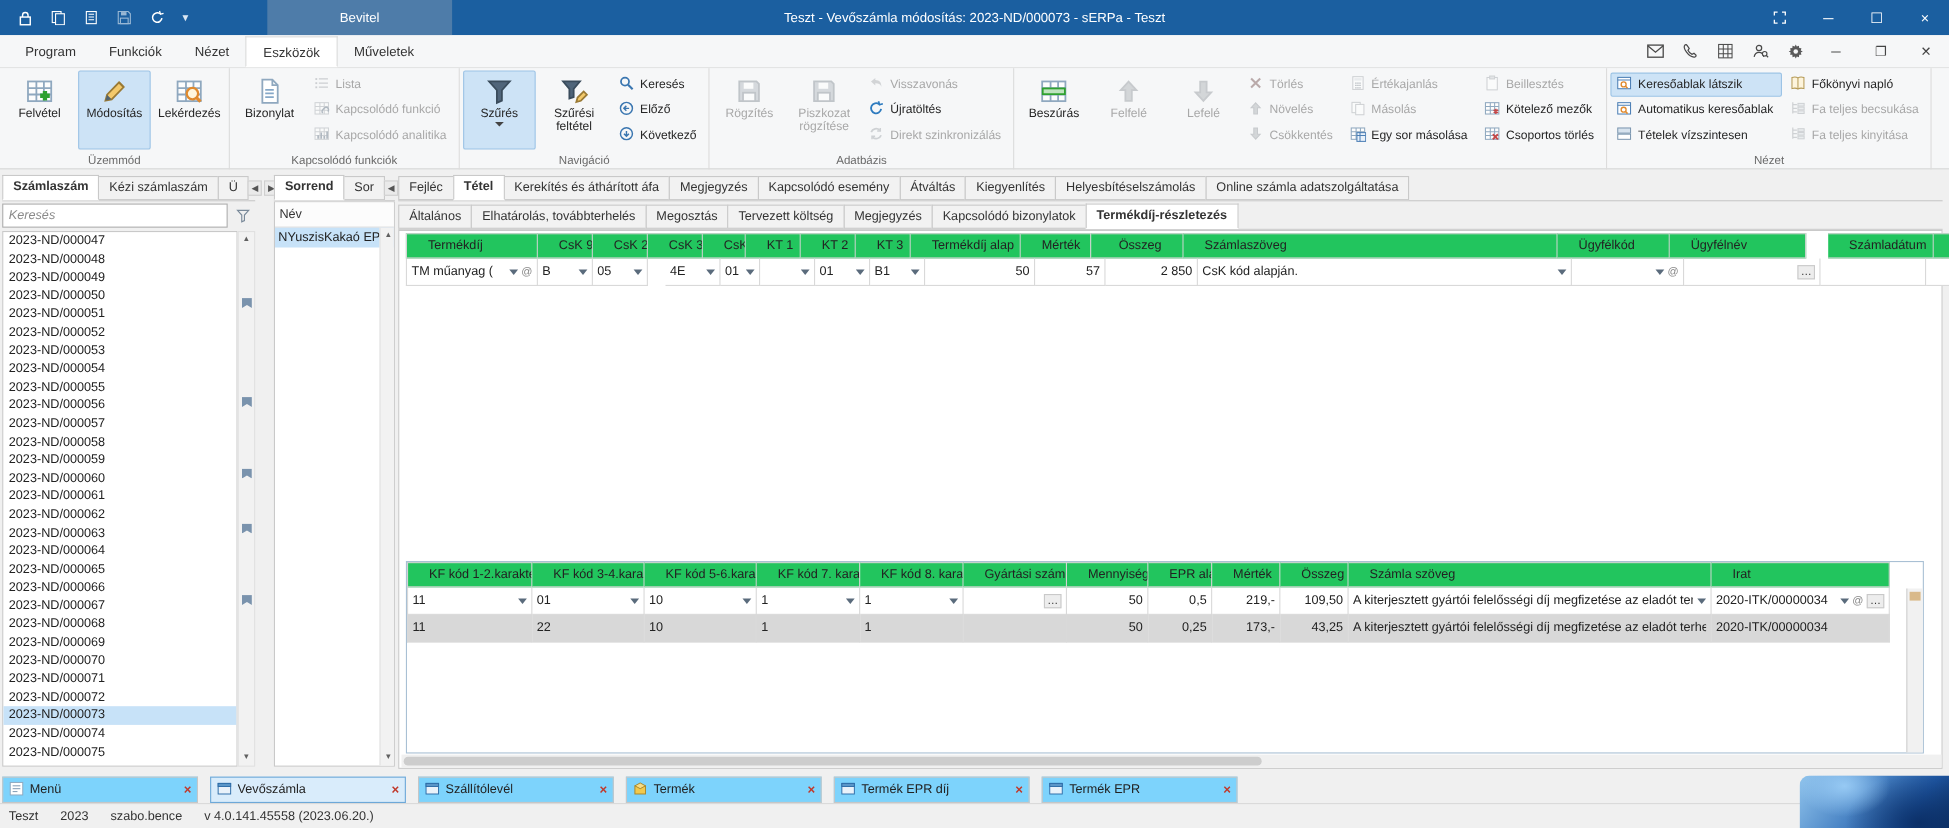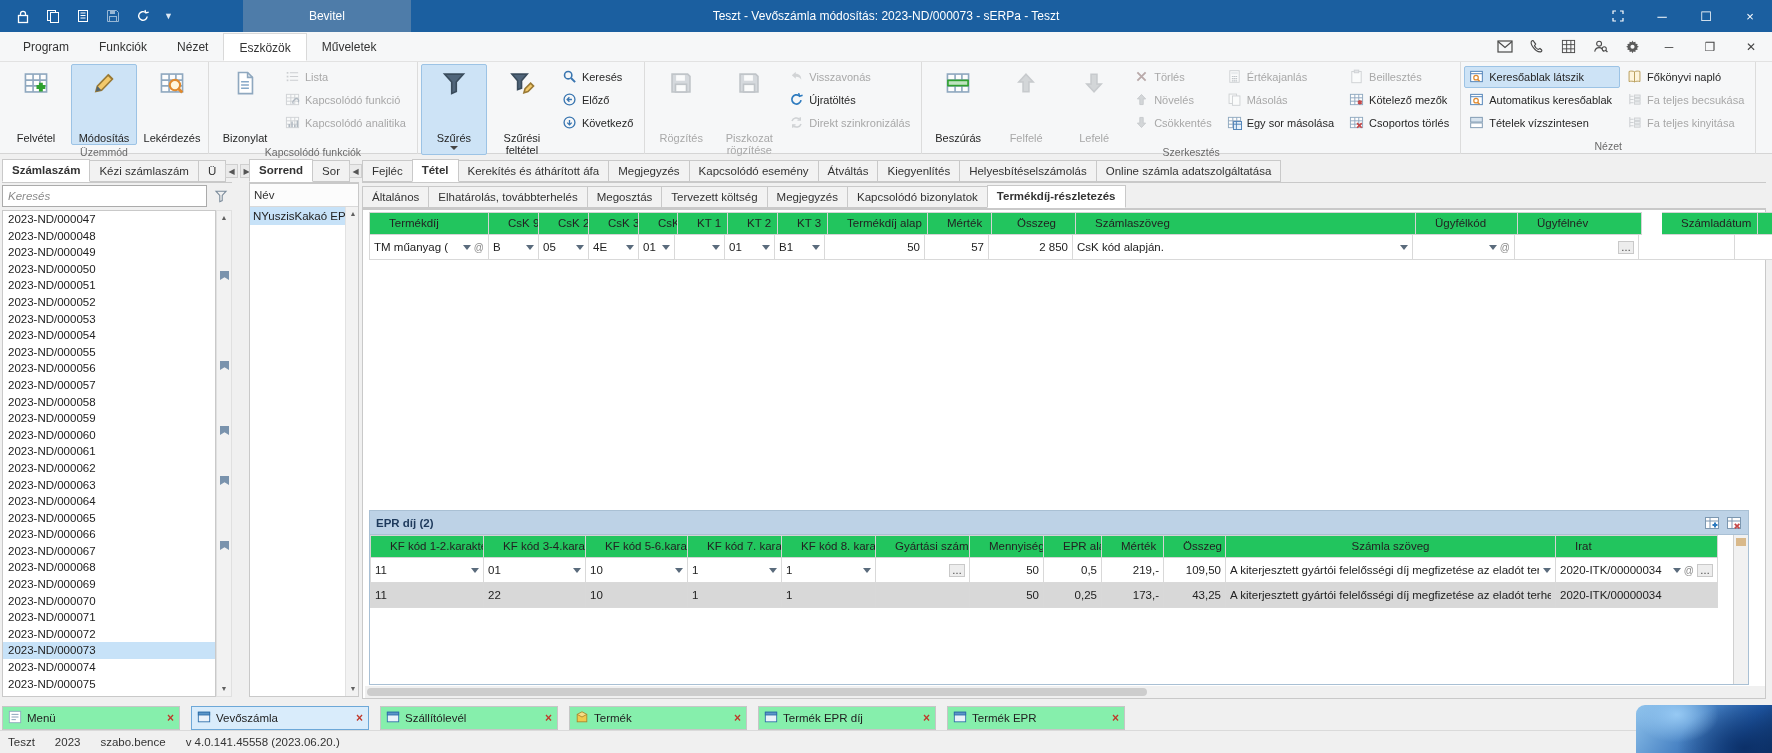--- a/index.html
+++ b/index.html
@@ -33,21 +33,21 @@
   #ribbon { position:absolute; top:62px; left:0; width:1772px; height:92px; background:#F6F7F8;
     border-bottom:1px solid #D5D5D5; }
   #ribbon-groups { display:flex; height:92px; }
   .rb-group { display:flex; flex-direction:column; padding:2px 3px 0; }
   .rb-group + .rb-group { border-left:1px solid #DCDCDC; }
   .rb-items { flex:1; display:flex; align-items:flex-start; gap:2px; }
   .rb-label { height:15px; text-align:center; font-size:10.5px; color:#6A6A6A; line-height:14px; }
   .rb-big { width:66px; min-height:72px; display:flex; flex-direction:column; align-items:center;
     padding:4px 2px 0; border:1px solid transparent; border-radius:2px; }
   .rb-big .ric { height:28px; display:flex; align-items:center; }
-  .rb-big .rlb { font-size:11px; line-height:12px; text-align:center; color:#262626;margin-top:35px; }
+  .rb-big .rlb { font-size:11px; line-height:12px; text-align:center; color:#262626; }
   .rb-big.selected, .rb-small.selected { background:#CDE3F6; border-color:#9CC3E5; }
   .rb-big.disabled .rlb, .rb-small.disabled .slb { color:#A8A8A8; }
   .disabled svg, .rb-big.disabled svg, .rb-small.disabled svg { opacity:.5; filter:grayscale(.7); }
   .bcaret { width:0; height:0; border:4px solid transparent; border-top:4px solid #444; margin-top:2px; }
   .rb-col { display:flex; flex-direction:column; gap:1px; padding-top:2px; }
   .rb-small { height:22px; display:flex; align-items:center; gap:5px; padding:0 7px 0 4px;
     border:1px solid transparent; border-radius:2px; white-space:nowrap; font-size:11px; color:#262626; }
 
   
   .tab-row { position:absolute; height:23px; display:flex; align-items:flex-end; border-bottom:1px solid #C9C9C9; }
@@ -119,21 +119,21 @@
   .epr-hicon { width:16px; height:16px; }
   #epr-vscroll { position:absolute; right:0; top:24px; bottom:0; width:15px; background:#F1F1F1; border-left:1px solid #D0D0D0; }
   .vs-marker { position:absolute; left:2px; top:3px; width:10px; height:8px; background:#D9B98A; }
 
   
   #h-scroll { position:absolute; left:2px; top:476px; width:1400px; height:12px; background:#F0F0F0; }
   #h-thumb { position:absolute; left:2px; top:2px; width:780px; height:8px; background:#CDCDCD; border-radius:4px; }
 
   
   #bottom-tabs { position:absolute; left:0; top:706px; width:1772px; height:24px; display:flex; gap:11px; padding-left:2px; }
-  .btab { width:178px; height:24px; background:#86efac; border:1px solid #C6C6C6; display:flex; align-items:center;
+  .btab { width:178px; height:24px; background:#7dd3fc; border:1px solid #C6C6C6; display:flex; align-items:center;
     padding:0 5px; gap:5px; font-size:11.5px; }
   .btab.active { background:#D9ECFB; border-color:#6DA8D8; }
   .btab .lbl { white-space:nowrap; overflow:hidden; }
   .btab .x { margin-left:auto; color:#C0392B; font-weight:bold; font-size:12px; }
 
   
   #statusbar { position:absolute; left:0; top:730px; width:1772px; height:23px; background:#F0F0F0;
     border-top:1px solid #DADADA; display:flex; align-items:center; gap:20px; padding-left:8px; font-size:11.5px; color:#333; }
 
   
@@ -508,21 +508,20 @@
             <div class="rb-small normal">
               <span class="sic"><svg width="15" height="15" viewBox="0 0 16 16">
                   <rect x="1.5" y="2.5" width="13" height="11" fill="#FDFDFD" stroke="#8FA8BF"></rect>
                   <path d="M1.5 6.2h13M1.5 9.8h13M6.2 2.5v11M10.4 2.5v11" stroke="#8FA8BF" fill="none"></path>
                   <path d="M8.6 8.6l5 5M13.6 8.6l-5 5" stroke="#C54848" stroke-width="1.8"></path>
                 </svg></span>
               <span class="slb">Csoportos törlés</span>
             </div>
           </div>
         </div>
-        <div class="rb-label">Szerkesztés</div>
       </div>
       <div class="rb-group">
         <div class="rb-items">
           <div class="rb-col">
             <div class="rb-small selected">
               <span class="sic"><svg width="15" height="15" viewBox="0 0 16 16">
                   <rect x="1.8" y="2.5" width="12.4" height="11" fill="#FFF" stroke="#4C7FB5"></rect>
                   <path d="M1.8 5h12.4" stroke="#4C7FB5"></path>
                   <circle cx="7.5" cy="9.3" r="2.4" fill="none" stroke="#E08A2E" stroke-width="1.3"></circle>
                   <path d="M9.3 11.1l2 2" stroke="#E08A2E" stroke-width="1.5"></path>
@@ -718,21 +717,21 @@
             <span class="clip">@</span>
           </div>
           <div class="g-cell" style="width: 50px;">
             <span class="ct">B</span>
             <span class="dd"></span>
           </div>
           <div class="g-cell" style="width: 50px;">
             <span class="ct">05</span>
             <span class="dd"></span>
           </div>
-          <div class="g-cell" style="width: 50px;">
+          <div class="g-cell" style="width: 50px; margin-left: 16px;">
             <span class="ct">4E</span>
             <span class="dd"></span>
           </div>
           <div class="g-cell" style="width: 36px;">
             <span class="ct">01</span>
             <span class="dd"></span>
           </div>
           <div class="g-cell" style="width: 50px;">
             <span class="ct"></span>
             <span class="dd"></span>
@@ -769,48 +768,33 @@
           </div>
           <div class="g-cell" style="width: 96px;">
             <span class="ct"></span>
           </div>
           <div class="g-cell" style="width: 40px;">
             <span class="ct"></span>
           </div>
         </div>
       </div>
     <div id="epr-panel">
-      <div id="epr-header">
-        <span>EPR díj (2)</span>
-        <span class="epr-hicons">
-          <span class="epr-hicon"><svg width="16" height="16" viewBox="0 0 16 16">
-                <rect x="1.5" y="2.5" width="13" height="11" fill="#FDFDFD" stroke="#7C97B0"></rect>
-                <path d="M1.5 6h13M6 2.5v11" stroke="#7C97B0"></path>
-                <path d="M11 7.6v5M8.5 10.1h5" stroke="#2E7BBF" stroke-width="2"></path>
-              </svg></span>
-          <span class="epr-hicon"><svg width="16" height="16" viewBox="0 0 16 16">
-                <rect x="1.5" y="2.5" width="13" height="11" fill="#FDFDFD" stroke="#7C97B0"></rect>
-                <path d="M1.5 6h13M6 2.5v11" stroke="#7C97B0"></path>
-                <path d="M8.8 8.8l4.6 4.6M13.4 8.8l-4.6 4.6" stroke="#C54848" stroke-width="1.8"></path>
-              </svg></span>
-        </span>
-      </div>
       <div class="grid" id="epr-grid">
           <div class="g-head">
             <div class="g-hcell" style="width: 114px;">KF kód 1-2.karakter</div>
             <div class="g-hcell" style="width: 102px;">KF kód 3-4.karakter</div>
             <div class="g-hcell" style="width: 102px;">KF kód 5-6.karakter</div>
             <div class="g-hcell" style="width: 94px;">KF kód 7. karakter</div>
             <div class="g-hcell" style="width: 94px;">KF kód 8. karakter</div>
             <div class="g-hcell" style="width: 94px;">Gyártási szám</div>
             <div class="g-hcell ar" style="width: 74px;">Mennyiség</div>
             <div class="g-hcell ar" style="width: 58px;">EPR alap</div>
             <div class="g-hcell ar" style="width: 62px;">Mérték</div>
             <div class="g-hcell ar" style="width: 62px;">Összeg</div>
-            <div class="g-hcell" style="width: 330px; text-align: center;">Számla szöveg</div>
+            <div class="g-hcell" style="width: 330px;">Számla szöveg</div>
             <div class="g-hcell" style="width: 162px;">Irat</div>
           </div>
           <div class="g-row">
             <div class="g-cell" style="width: 114px;">
               <span class="ct">11</span>
               <span class="dd"></span>
             </div>
             <div class="g-cell" style="width: 102px;">
               <span class="ct">01</span>
               <span class="dd"></span>

